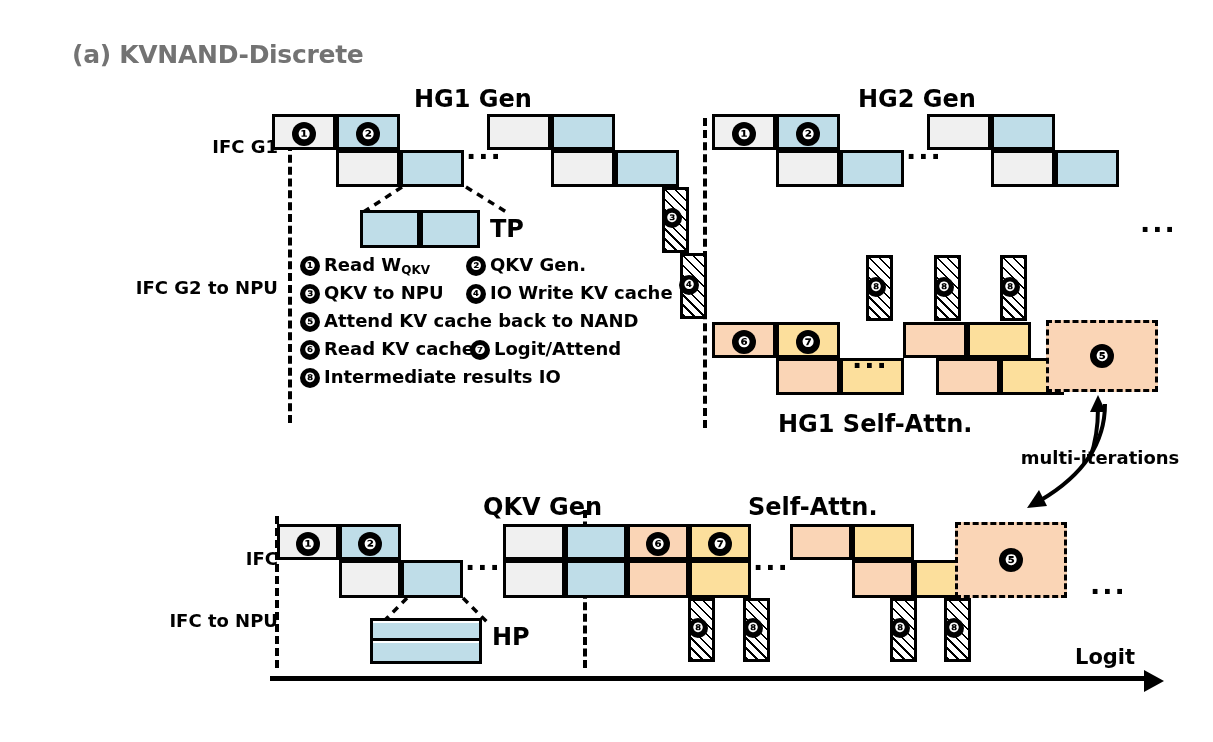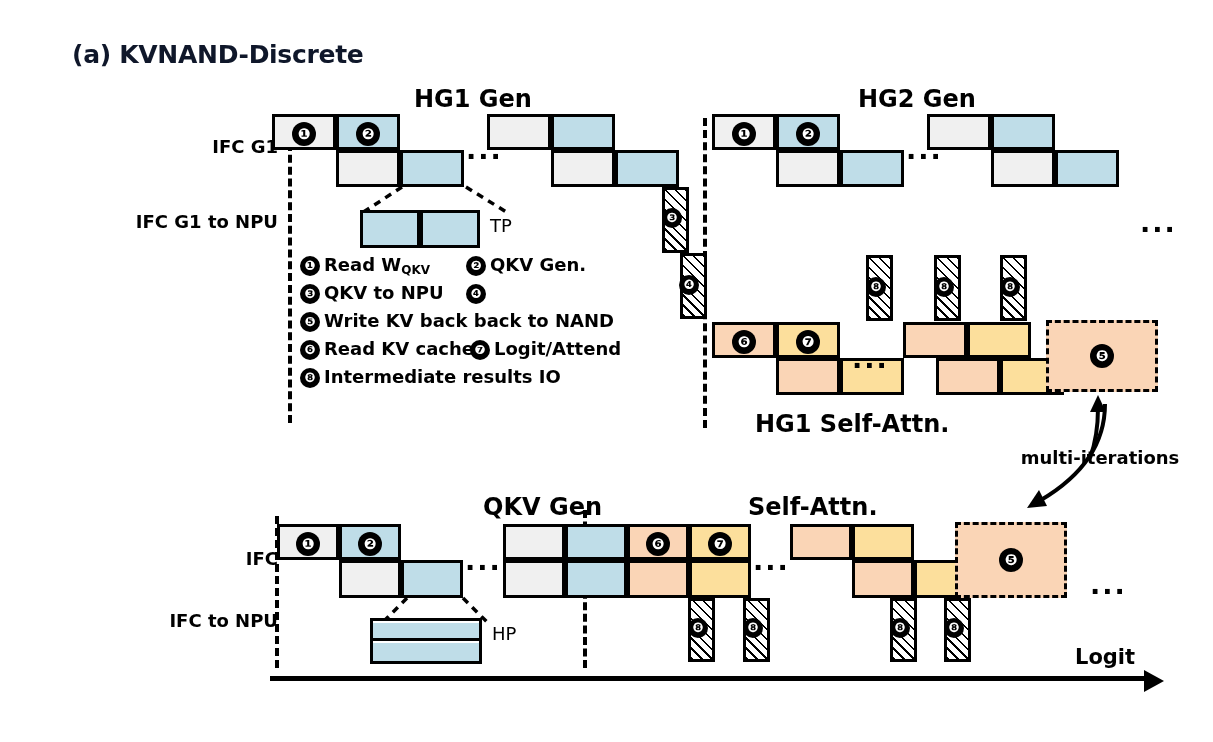--- a/index.html
+++ b/index.html
@@ -9,32 +9,32 @@
     font-family:"DejaVu Sans", sans-serif;
     overflow:hidden;
     position:relative;
   }
   #stage{position:absolute;left:0;top:0;width:1213px;height:742px;}
 
   .abs{position:absolute;}
 
   
   .panel-title{
-    font-weight:bold;font-size:25px;color:#0f172a;letter-spacing:-0.3px;
+    font-weight:bold;font-size:25px;color:#737373;letter-spacing:-0.3px;
     white-space:nowrap;
   }
   .phase-title{
     font-weight:bold;font-size:24px;color:#000;white-space:nowrap;
   }
   .row-label{
     font-weight:bold;font-size:18px;color:#000;white-space:nowrap;
     text-align:right;
   }
   .tag-label{
-    font-weight:normal;font-size:18px;color:#000;white-space:nowrap;
+    font-weight:bold;font-size:24px;color:#000;white-space:nowrap;
   }
   .annot{
     font-weight:bold;font-size:18px;color:#000;line-height:1.12;
     text-align:center;white-space:nowrap;
   }
   .time-label{
     font-weight:bold;font-size:21px;color:#000;white-space:nowrap;
   }
   .ellipsis{
     font-weight:bold;font-size:27px;color:#000;letter-spacing:2px;
@@ -113,24 +113,24 @@
 </style>
 </head>
 <body>
 
 <div id="stage">
 
   <div class="abs panel-title" style="left:72px;top:40px;">(a) KVNAND-Discrete</div>
 
   <div class="abs phase-title" style="left:414px;top:85px;">HG1 Gen</div>
   <div class="abs phase-title" style="left:858px;top:85px;">HG2 Gen</div>
-  <div class="abs phase-title" style="left:755px;top:410px;text-align:right;">HG1 Self-Attn.</div>
+  <div class="abs phase-title" style="left:778px;top:410px;text-align:right;">HG1 Self-Attn.</div>
 
   <div class="abs row-label" style="left:52px;top:136px;width:226px;">IFC G1</div>
-  <div class="abs row-label" style="left:52px;top:211px;width:226px;">IFC G1 to NPU</div>
+  <div class="abs row-label" style="left:52px;top:277px;width:226px;">IFC G2 to NPU</div>
 
   <div class="vdash" style="left:288px;top:143px;height:280px;"></div>
   <div class="vdash" style="left:703px;top:118px;height:310px;"></div>
 
   <div class="blk grey" style="left:272px;top:114px;width:64px;height:36px;"></div>
   <div class="cnum" style="left:292px;top:122px;">❶</div>
   <div class="blk blue" style="left:336px;top:114px;width:64px;height:36px;"></div>
   <div class="cnum" style="left:356px;top:122px;">❷</div>
 
   <div class="blk grey" style="left:336px;top:150px;width:64px;height:37px;"></div>
@@ -217,26 +217,26 @@
       </div>
       <div class="leg-item" style="left:166px;top:0px;">
         <span class="cnum sm">❷</span><span>QKV Gen.</span>
       </div>
     </div>
     <div class="leg-row">
       <div class="leg-item" style="left:0px;top:0px;">
         <span class="cnum sm">❸</span><span>QKV to NPU</span>
       </div>
       <div class="leg-item" style="left:166px;top:0px;">
-        <span class="cnum sm">❹</span>
-      </div>
-    </div>
-    <div class="leg-row">
-      <div class="leg-item" style="left:0px;top:0px;">
-        <span class="cnum sm">❺</span><span>Write KV back back to NAND</span>
+        <span class="cnum sm">❹</span><span>IO Write KV cache</span>
+      </div>
+    </div>
+    <div class="leg-row">
+      <div class="leg-item" style="left:0px;top:0px;">
+        <span class="cnum sm">❺</span><span>Attend KV cache back to NAND</span>
       </div>
     </div>
     <div class="leg-row">
       <div class="leg-item" style="left:0px;top:0px;">
         <span class="cnum sm">❻</span><span>Read KV cache</span>
       </div>
       <div class="leg-item" style="left:170px;top:0px;">
         <span class="cnum sm">❼</span><span>Logit/Attend</span>
       </div>
     </div>

